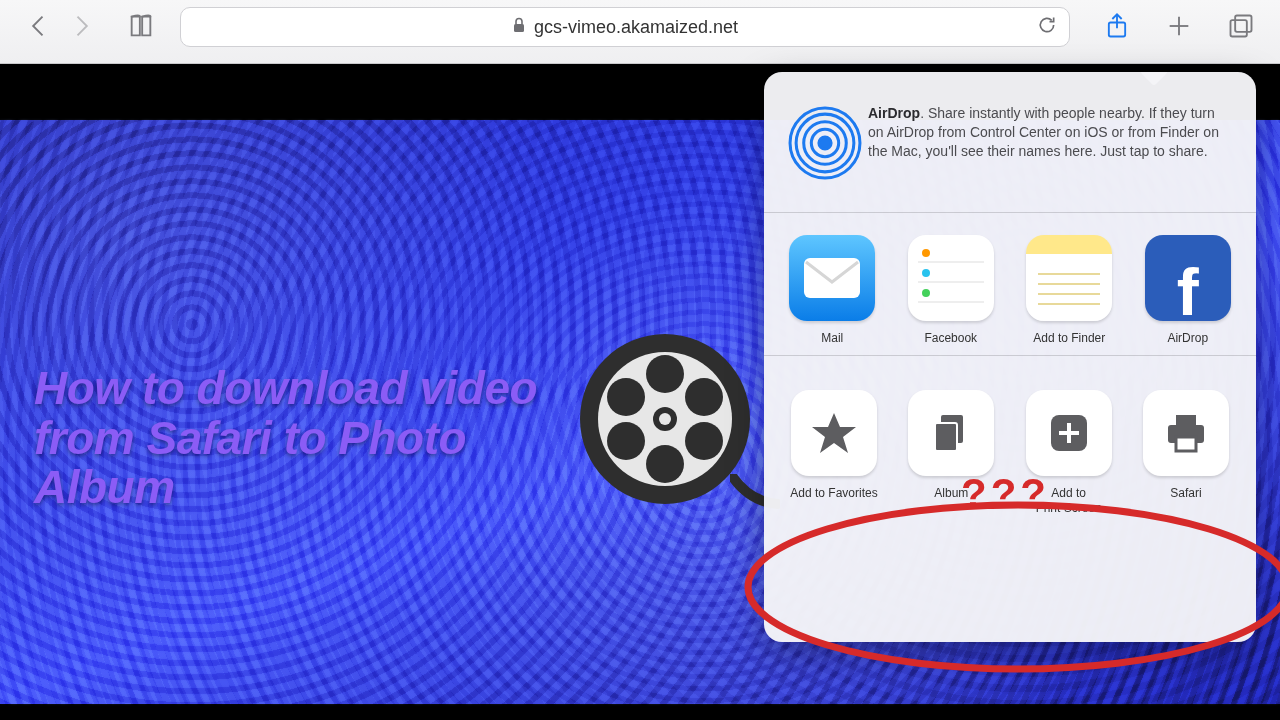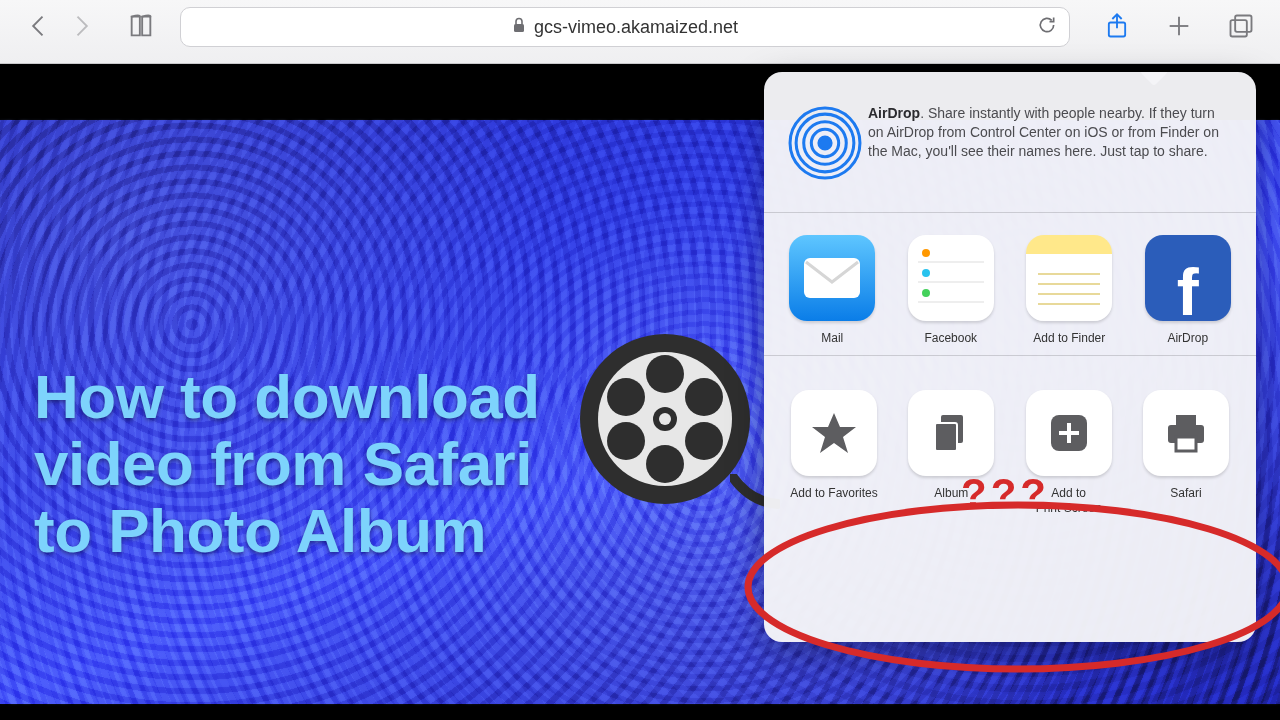--- a/index.html
+++ b/index.html
@@ -41,24 +41,25 @@
     background:
       repeating-radial-gradient(circle at 15% 35%, rgba(0,0,40,.25) 0 6px, rgba(120,140,255,.25) 6px 14px),
       repeating-radial-gradient(circle at 55% 60%, rgba(0,0,40,.2) 0 5px, rgba(150,170,255,.2) 5px 12px),
       repeating-radial-gradient(circle at 80% 30%, rgba(0,0,40,.18) 0 7px, rgba(140,160,255,.18) 7px 15px);
     mix-blend-mode: overlay; opacity:.7;
   }
   .forest::after { filter: blur(1px); opacity:.4; }
 
   
   .title-overlay {
-    position:absolute; left:34px; top:300px; width:560px; color:#7dd3fc;
-    font-weight:700; font-size:62px; line-height:1.08; letter-spacing:-0.5px;
+    position:absolute; left:34px; top:300px; width:560px; color:#8b5cf6;
+    font-weight:700; font-size:46px; line-height:1.08; letter-spacing:-0.5px;
     text-shadow:0 2px 4px rgba(0,0,0,.4);
     z-index:2;
+    font-style:italic;
   }
 
   
   .film-reel { position:absolute; left:580px; top:270px; width:200px; height:200px; z-index:2;}
   .reel-disc { width:170px; height:170px; border-radius:50%; background:#2e2e2e; position:relative; }
   .reel-disc .outer { position:absolute; inset:18px; border-radius:50%; background:#e7e7e7; }
   .reel-disc .center { position:absolute; width:24px;height:24px; border-radius:50%; background:#2e2e2e; left:50%; top:50%; transform:translate(-50%,-50%);}
   .reel-disc .center::after { content:""; position:absolute; inset:6px; border-radius:50%; background:#e7e7e7;}
   .spoke { position:absolute; width:38px;height:38px; border-radius:50%; background:#2e2e2e; left:50%; top:50%;}
   .s1{transform:translate(-50%,-50%) translate(0,-45px);}

